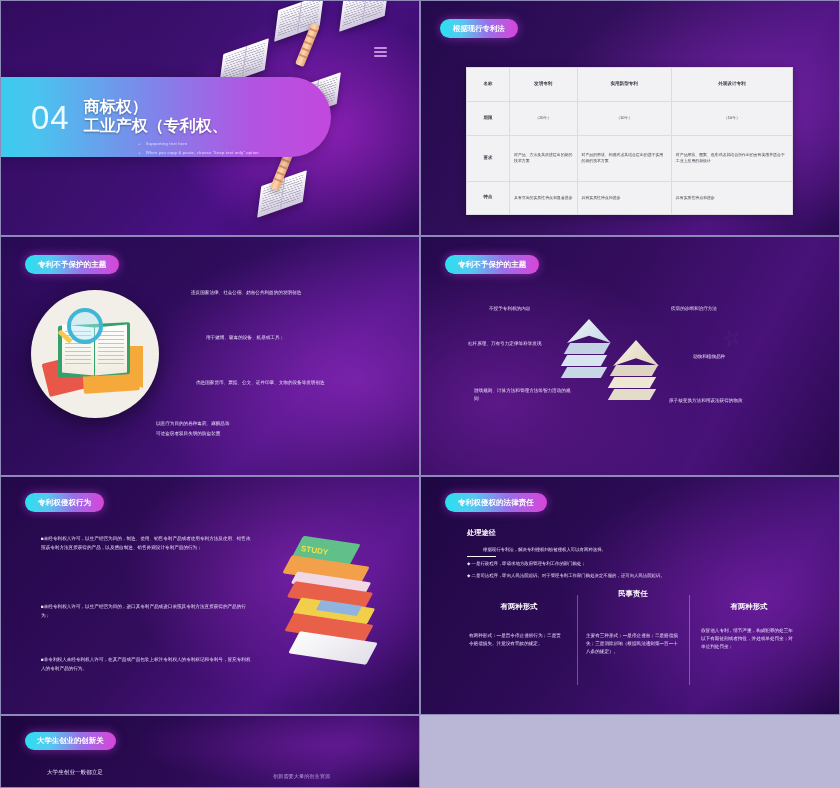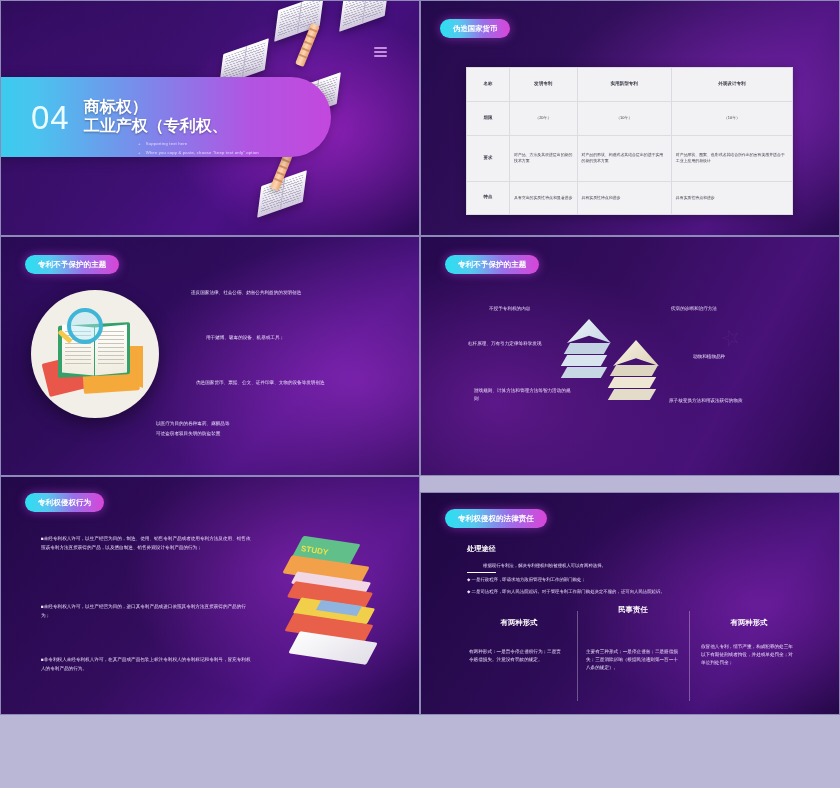--- a/index.html
+++ b/index.html
@@ -20,21 +20,21 @@
       radial-gradient(ellipse 60% 70% at 8% 20%, rgba(48,12,95,.9) 0%, rgba(48,12,95,0) 70%),
       linear-gradient(135deg,#210848 0%,#310d5e 42%,#4a1380 70%,#2b0a54 100%);}
   .bg-d{background:
       radial-gradient(ellipse 70% 90% at 18% 70%, rgba(122,32,170,.6) 0%, rgba(122,32,170,0) 68%),
       linear-gradient(120deg,#25094d 0%,#330d5c 40%,#481279 72%,#29094f 100%);}
   .bg-e{background:
       radial-gradient(ellipse 65% 85% at 72% 40%, rgba(132,36,180,.72) 0%, rgba(132,36,180,0) 65%),
       linear-gradient(130deg,#230849 0%,#330d5d 45%,#4c1382 72%,#280950 100%);}
   .bg-f{background:
       radial-gradient(ellipse 70% 80% at 80% 50%, rgba(128,34,176,.6) 0%, rgba(128,34,176,0) 66%),
-      linear-gradient(125deg,#1f0743 0%,#2e0c57 45%,#451278 75%,#250849 100%); margin-top: 16px;}
+      linear-gradient(125deg,#1f0743 0%,#2e0c57 45%,#451278 75%,#250849 100%);}
   .bg-g{background:
       radial-gradient(ellipse 80% 95% at 70% 45%, rgba(140,40,190,.62) 0%, rgba(140,40,190,0) 65%),
       linear-gradient(120deg,#230848 0%,#340e5e 50%,#4a1380 80%,#2a0a52 100%);}
   .bg-h{background:
       radial-gradient(ellipse 70% 90% at 78% 40%, rgba(118,30,166,.6) 0%, rgba(118,30,166,0) 66%),
       linear-gradient(125deg,#1e0640 0%,#2d0b55 48%,#421172 78%,#230747 100%);}
 
   
   .pill{position:absolute;display:inline-flex;align-items:center;justify-content:center;
     background:linear-gradient(90deg,#2ae0f0 0%,#56c8ef 28%,#9a6fe8 62%,#d845d8 100%);
@@ -149,21 +149,21 @@
           <span>Supporting text here</span>
         </div>
       <div class="hero-sub">
           <span class="dot">+</span>
           <span>When you copy &amp; paste, choose "keep text only" option</span>
         </div>
     </div>
   </div>
 
   <div class="slide bg-b">
-    <div class="pill" style="left:19px;top:18px;height:19px;padding:0 13px;font-size:7.4px;">伪造国家货币</div>
+    <div class="pill" style="left:19px;top:18px;height:19px;padding:0 13px;font-size:7.4px;">根据现行专利法</div>
 
     <div class="tblwrap" style="left:45px;top:66px;width:327px;height:148px;">
       <table class="t">
         <tbody>
             <tr>
           <td class="lbl">名称</td>
           <td class="hd">发明专利</td>
           <td class="hd">实用新型专利</td>
           <td class="hd">外观设计专利</td>
         </tr>
@@ -272,14 +272,19 @@
     <div class="txt" style="left:48px;top:155px;width:96px;">有两种形式：一是责令停止侵权行为；二是责令赔偿损失。注意没有罚款的规定。</div>
 
     <div class="hdr3" style="left:163px;top:112px;width:98px;">民事责任</div>
     <div class="txt" style="left:165px;top:155px;width:94px;">主要有三种形式；一是停止侵害；二是赔偿损失；三是消除影响（根据民法通则第一百一十八条的规定）。</div>
 
     <div class="hdr3" style="left:278px;top:125px;width:100px;">有两种形式</div>
     <div class="txt" style="left:280px;top:150px;width:96px;">假冒他人专利，情节严重，构成犯罪的处三年以下有期徒刑或者拘役，并处或单处罚金；对单位判处罚金；</div>
   </div>
 
 
+  <div class="slide bg-h">
+    <div class="pill" style="left:24px;top:16px;height:18px;padding:0 12px;font-size:7.4px;">大学生创业的创新关</div>
+    <div class="txt" style="left:46px;top:52px;width:120px;font-size:5.6px;">大学生创业一般都立足</div>
+    <div class="txt" style="left:272px;top:56px;width:130px;font-size:5.2px;color:#b79ad8;">创新需要大量的创业资源</div>
+  </div>
 
 </div>
 
 </body></html>

